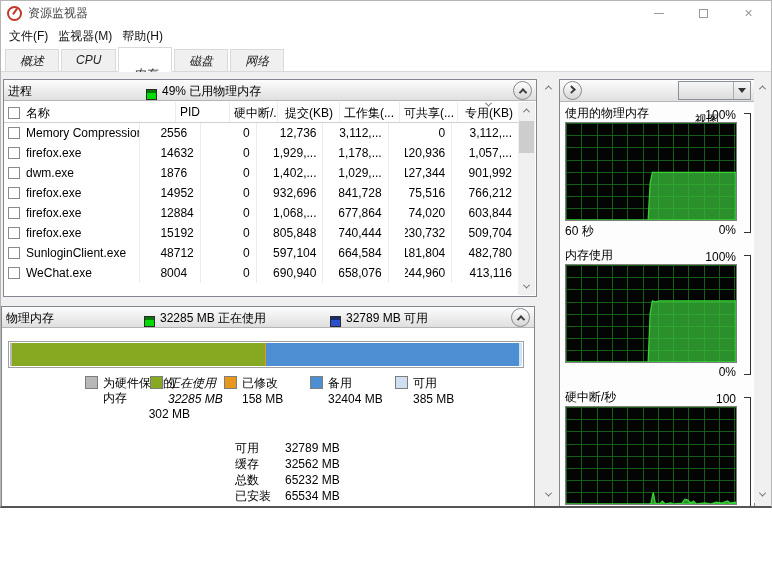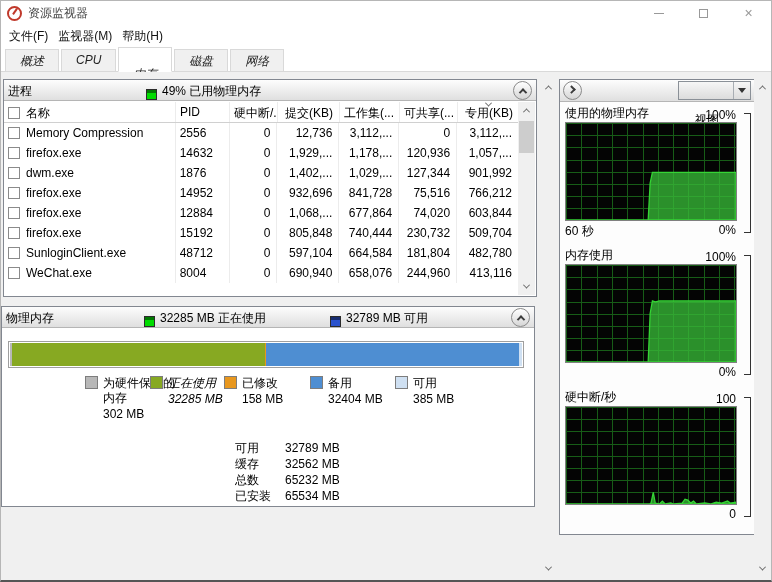--- a/index.html
+++ b/index.html
@@ -1,18 +1,18 @@
 <!DOCTYPE html>
 <html><head>
 <meta charset="utf-8">
 <style>
   * { box-sizing: border-box; margin:0; padding:0; }
   html,body { width:772px; height:582px; }
   body { font-family:"Liberation Sans","DejaVu Sans",sans-serif; font-size:12px; color:#000; background:#fff; }
-  #window { position:relative; width:772px; height:582px; background:#3b82f6; border:1px solid #b6b6b6; border-bottom:2px solid #555; overflow:hidden; }
+  #window { position:relative; width:772px; height:508px; background:#3b82f6; border:1px solid #b6b6b6; border-bottom:2px solid #555; overflow:hidden; }
 
   
   .titlebar { position:absolute; top:0; left:0; right:0; height:24px; background:#fff; display:flex; align-items:center; padding-left:6px; }
   .app-icon { width:15px; height:15px; border-radius:50%; border:2px solid #c0392b; background:#fff; position:relative; margin-right:6px; flex:0 0 auto; }
   .app-icon::after { content:""; position:absolute; left:5px; top:0px; width:2px; height:7px; background:#c0392b; transform:rotate(35deg); }
   .title-text { color:#444; }
   .win-controls { margin-left:auto; display:flex; height:100%; }
   .win-btn { width:45px; height:100%; display:flex; align-items:center; justify-content:center; color:#888; font-size:13px; }
   .btn-min .glyph { width:10px; height:1px; background:#999; }
   .btn-max .glyph { width:9px; height:9px; border:1px solid #999; }
@@ -47,21 +47,21 @@
   
   .process-panel { position:absolute; left:2px; top:7px; width:534px; height:218px; }
   .ptable { position:absolute; left:0; top:22px; right:0; bottom:0; }
   .ptable-scroll { position:absolute; right:1px; top:0; width:17px; bottom:1px; background:#f0f0f0; }
   .sb-arrow { position:absolute; left:0; width:17px; height:17px; display:flex; align-items:center; justify-content:center; background:#f0f0f0; }
   .sb-thumb { position:absolute; left:1px; width:15px; background:#cdcdcd; }
   .thead { display:flex; height:21px; border-bottom:1px solid #d0d0d0; margin-right:10px; }
   .th { padding:3px 6px 0 4px; color:#000; border-right:1px solid #ececec; position:relative; white-space:nowrap; overflow:hidden; }
   .th.num { text-align:right; }
   .sort-indicator { position:absolute; top:0px; left:50%; margin-left:-3px; }
-  .trow { display:flex; height:20px; align-items:center; margin-right:18px; }
+  .trow { display:flex; height:20px; align-items:center; margin-right:18px;gap:16px; }
   .td { padding:0 6px 0 4px; border-right:1px solid #ececec; white-space:nowrap; overflow:hidden; height:100%; display:flex; align-items:center; }
   .td.num { justify-content:flex-end; }
   .col-name { width:172px; }
   .col-pid  { width:54px; }
   .col-hard { width:48px; }
   .col-commit { width:62px; }
   .col-ws   { width:60px; }
   .col-share{ width:58px; }
   .col-priv { width:61px; border-right:none; }
   .checkbox { width:12px; height:12px; border:1px solid #8a8a8a; background:#fff; margin-right:6px; flex:0 0 auto; }
@@ -69,21 +69,21 @@
   
   .memory-panel { position:absolute; left:0; top:234px; width:534px; height:201px; }
   .mem-bar-frame { margin:13px 10px 0 6px; height:27px; border:1px solid #9f9f9f; background:#fff; padding:1px; }
   .mem-bar { display:flex; height:100%; width:100%; }
   .bar-seg { height:100%; }
   .legend { position:relative; height:62px; margin-top:8px; }
   .legend-item { position:absolute; top:0; }
   .legend-head { display:flex; align-items:flex-start; }
   .legend-sq { width:13px; height:13px; border:1px solid #7d7d7d; margin-right:5px; flex:0 0 auto; }
   .legend-label { line-height:15px; }
-  .legend-val { margin-left:18px; line-height:16px; }
+  .legend-val { margin-left:18px; line-height:16px;text-align:right; }
   .stats { margin:2px 0 0 233px; }
   .stat-row { display:flex; line-height:16px; }
   .stat-label { width:50px; }
 
   
   .vscroll { position:absolute; top:7px; bottom:3px; width:16px; background:#f0f0f0; }
   .vscroll .sb-arrow { width:16px; background:transparent; }
   .vscroll-left { left:539px; }
   .vscroll-right { right:1px; }
 

